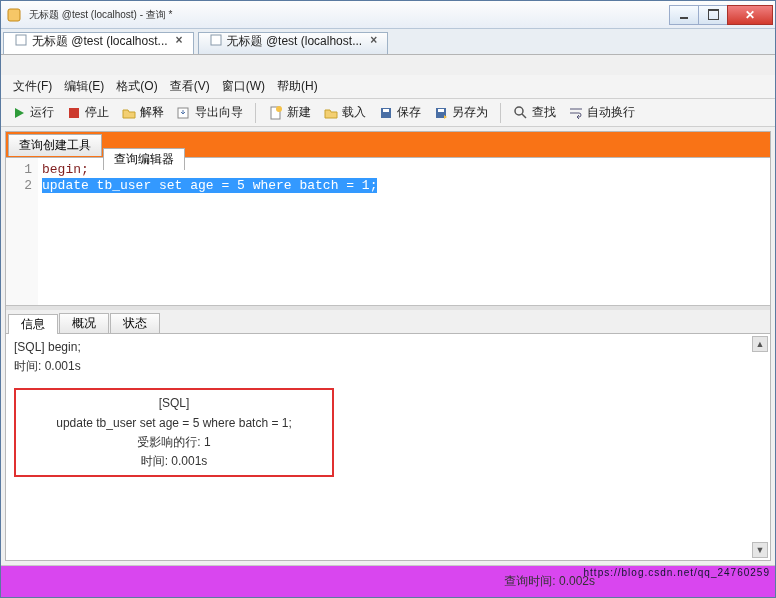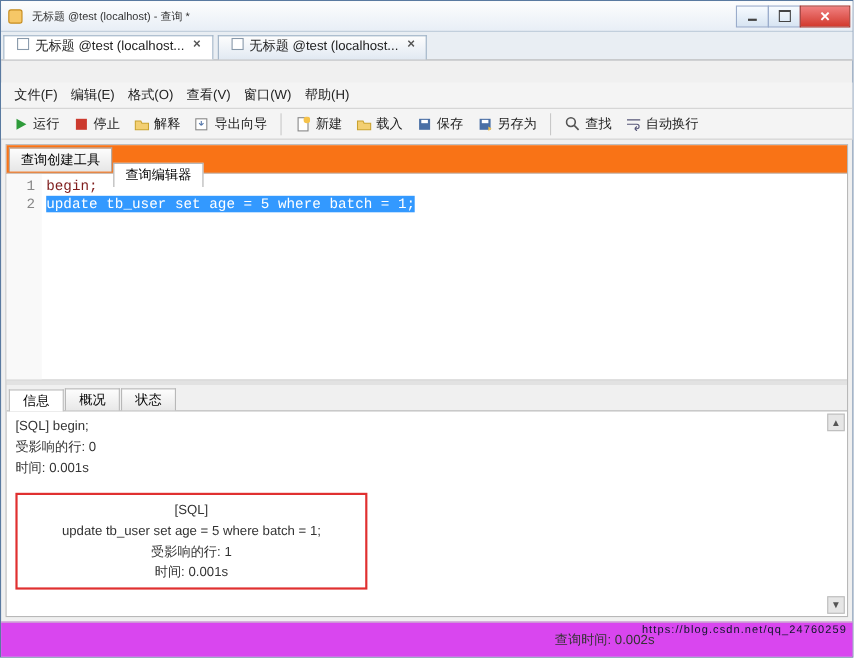--- a/index.html
+++ b/index.html
@@ -45,21 +45,21 @@
 .gutter div { height:16px; line-height:16px;}
 .code { flex:1; padding:4px 4px;}
 .codeline { height:16px; line-height:16px; white-space:pre;}
 .kw { color:#7f1d1d; }
 .sel { background:#3399ff; color:#fff; }
 
 
 .splitter { height:4px; background:#e2e2e2; cursor:row-resize;}
 
 
-.outwrap { height:210px; display:flex; flex-direction:column;}
+.outwrap { height:250px; display:flex; flex-direction:column;}
 .outtabs { height:24px; display:flex; align-items:flex-end; background:#f0f0f0; border-bottom:1px solid #b8b8b8;}
 .otab { height:20px; padding:0 12px; border:1px solid #b8b8b8; border-bottom:none; margin-left:2px; margin-right:-1px; display:flex; align-items:center; background:linear-gradient(#fdfdfd,#e8e8e8); cursor:default;}
 .otab.active { background:#fff; position:relative; top:1px;}
 .outbody { flex:1; overflow:auto; padding:4px 8px; font-size:12px; color:#333; line-height:1.6; position:relative;}
 .outblock { margin-bottom:12px; }
 .redbox { border:2px solid #e03030; padding:4px 6px; display:inline-block; min-width:320px;text-align:center;}
 .vscroll { position:absolute; right:2px; top:2px; bottom:2px; width:16px;}
 .vscroll .up, .vscroll .down { height:16px; background:#e6e6e6; border:1px solid #bcbcbc; font-size:9px; text-align:center; line-height:14px; color:#555;}
 .vscroll .up{ position:absolute; top:0; left:0; right:0;}
 .vscroll .down{ position:absolute; bottom:0; left:0; right:0;}
@@ -232,21 +232,20 @@
 
     <div class="outwrap">
       <div class="outtabs">
         <div class="otab active">信息</div>
         <div class="otab">概况</div>
         <div class="otab">状态</div>
       </div>
       <div class="outbody">
         <div class="outblock">
           <div>[SQL] begin;</div>
-          <div>受影响的行: 0</div>
           <div>时间: 0.001s</div>
         </div>
         <div class="outblock redbox">
           <div>[SQL]</div>
           <div>update tb_user set age = 5 where batch = 1;</div>
           <div>受影响的行: 1</div>
           <div>时间: 0.001s</div>
         </div>
         <div class="vscroll">
           <div class="up">▲</div>

